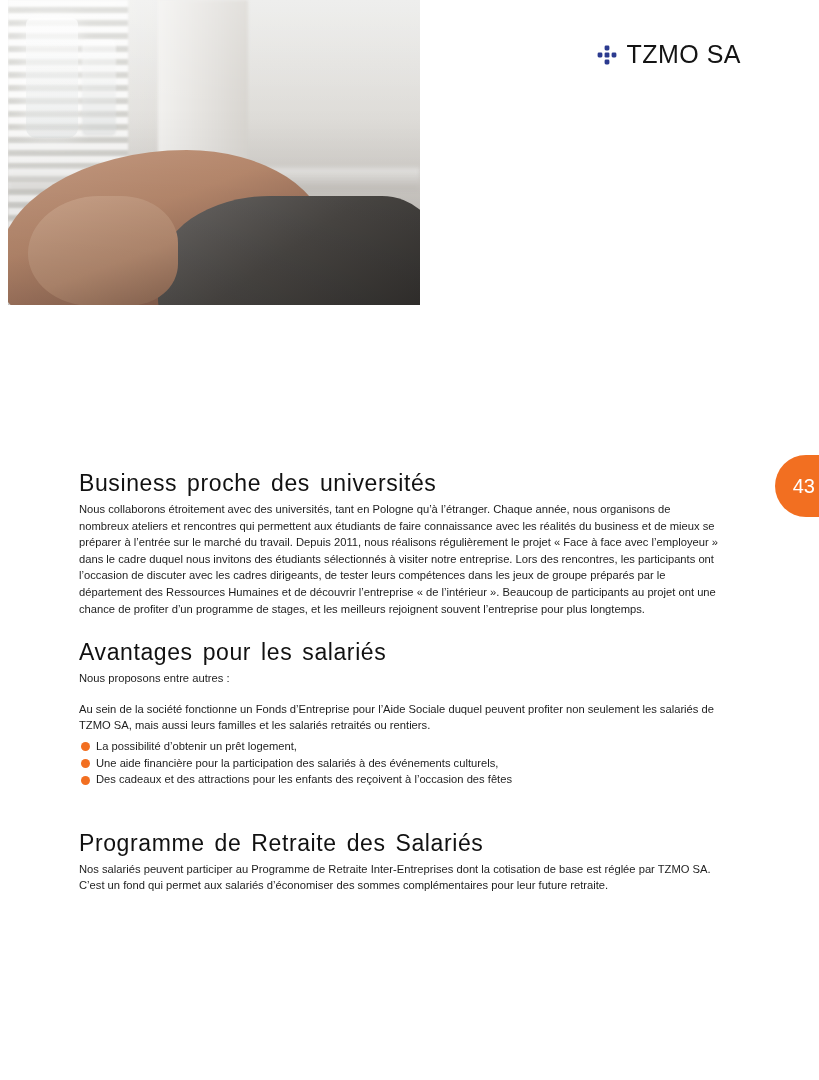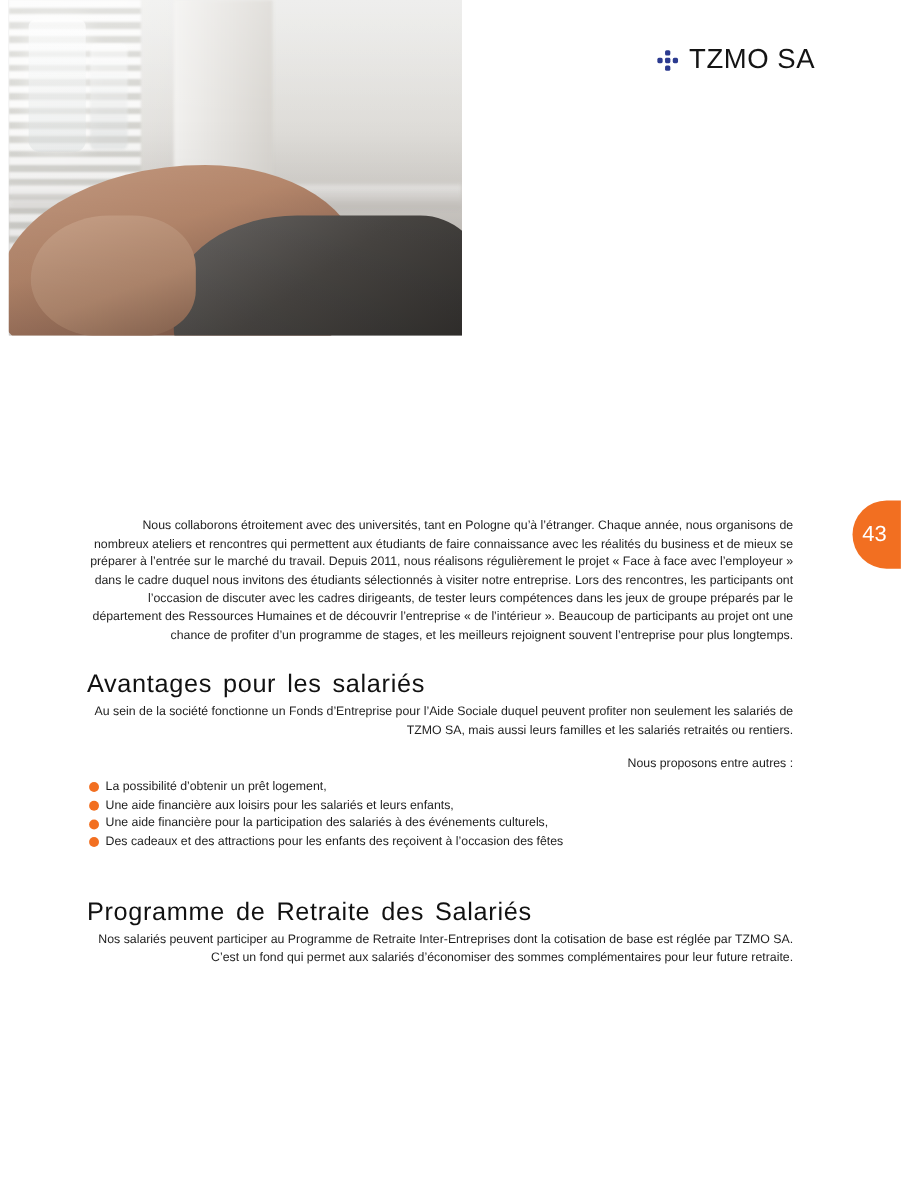--- a/index.html
+++ b/index.html
@@ -134,21 +134,21 @@
   .page-tab {
     position: absolute;
     right: 0;
     top: 455px;
     width: 44px;
     height: 62px;
     background: #f26f21;
     border-radius: 31px 0 0 31px;
     display: flex;
     align-items: center;
-    justify-content: center;
+    justify-content: flex-end;
     color: #ffffff;
     font-size: 20px;
     padding-right: 4px;
     box-sizing: border-box;
   }
 
   
   .content {
     position: absolute;
     left: 79px;
@@ -164,21 +164,21 @@
     word-spacing: 3px;
   }
   .block { margin-bottom: 22px; }
   .block.second { margin-top: 12px; }
   .block.third { margin-top: 30px; }
   p.body {
     margin: 0;
     font-size: 11.2px;
     line-height: 16.6px;
     color: #1d1d1d;
-    text-align: right;
+    text-align: left;
   }
   p.body + p.body { margin-top: 14px; }
   .bullets {
     margin: 4px 0 0 0;
     padding: 0;
     list-style: none;
   }
   .bullets li {
     position: relative;
     padding-left: 17px;
@@ -229,30 +229,30 @@
   <span class="name">TZMO SA</span>
 </div>
 
 <div class="page-tab">
   <span>43</span>
 </div>
 
 <main class="content">
 
   <section class="block">
+    <h2 class="section-title">Business proche des universités</h2>
     <p class="body">Nous collaborons étroitement avec des universités, tant en Pologne qu’à l’étranger. Chaque année, nous organisons de nombreux ateliers et rencontres qui permettent aux étudiants de faire connaissance avec les réalités du business et de mieux se préparer à l’entrée sur le marché du travail. Depuis 2011, nous réalisons régulièrement le projet « Face à face avec l’employeur » dans le cadre duquel nous invitons des étudiants sélectionnés à visiter notre entreprise. Lors des rencontres, les participants ont l’occasion de discuter avec les cadres dirigeants, de tester leurs compétences dans les jeux de groupe préparés par le département des Ressources Humaines et de découvrir l’entreprise « de l’intérieur ». Beaucoup de participants au projet ont une chance de profiter d’un programme de stages, et les meilleurs rejoignent souvent l’entreprise pour plus longtemps.</p>
   </section>
 
   <section class="block second">
     <h2 class="section-title">Avantages pour les salariés</h2>
+    <p class="body">Nous proposons entre autres :</p>
     <p class="body">Au sein de la société fonctionne un Fonds d’Entreprise pour l’Aide Sociale duquel peuvent profiter non seulement les salariés de TZMO SA, mais aussi leurs familles et les salariés retraités ou rentiers.</p>
-    <p class="body">Nous proposons entre autres :</p>
     <ul class="bullets">
       <li>La possibilité d’obtenir un prêt logement,</li>
-      <li>Une aide financière aux loisirs pour les salariés et leurs enfants,</li>
       <li>Une aide financière pour la participation des salariés à des événements culturels,</li>
       <li>Des cadeaux et des attractions pour les enfants des reçoivent à l’occasion des fêtes</li>
     </ul>
     <div class="spacer-sm"></div>
   </section>
 
   <section class="block third">
     <h2 class="section-title">Programme de Retraite des Salariés</h2>
     <p class="body">Nos salariés peuvent participer au Programme de Retraite Inter-Entreprises dont la cotisation de base est réglée par TZMO SA. C’est un fond qui permet aux salariés d’économiser des sommes complémentaires pour leur future retraite.</p>
   </section>

